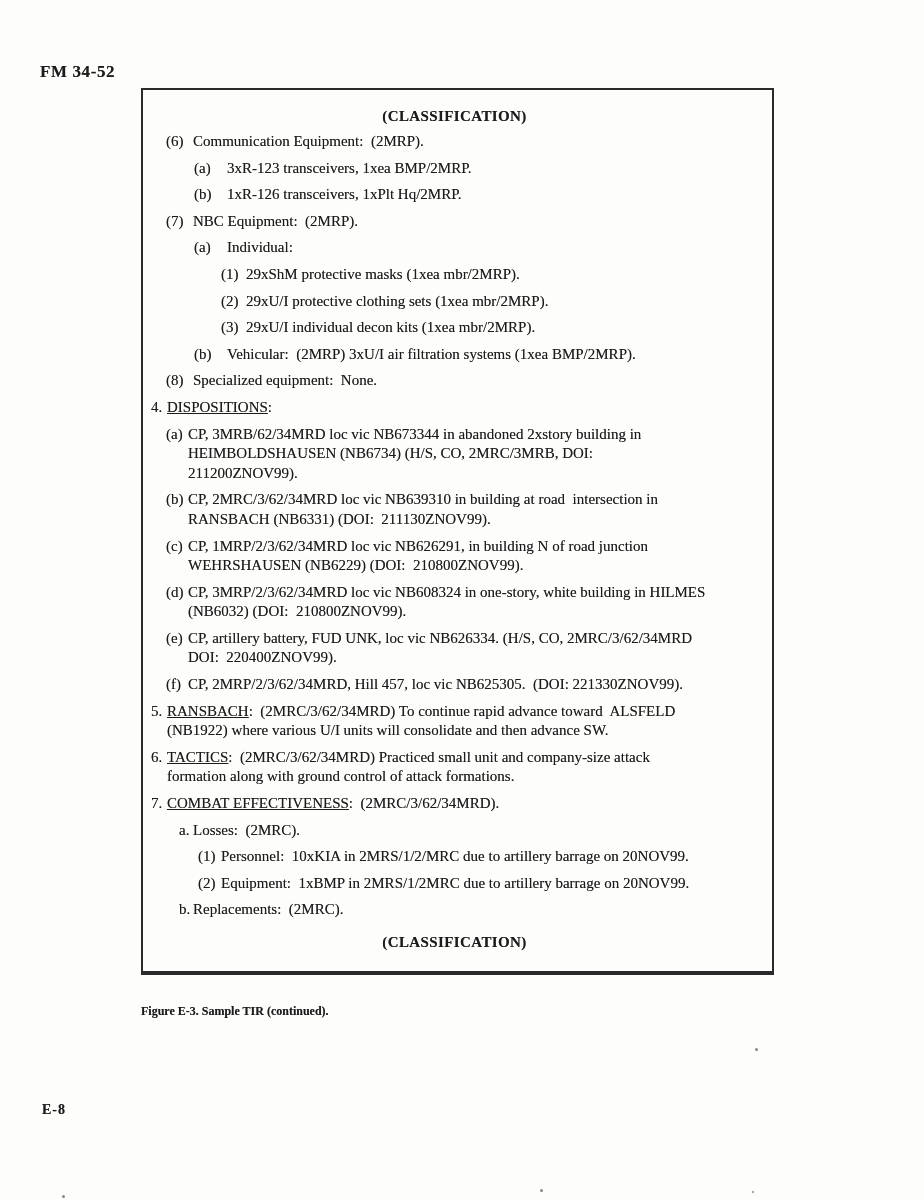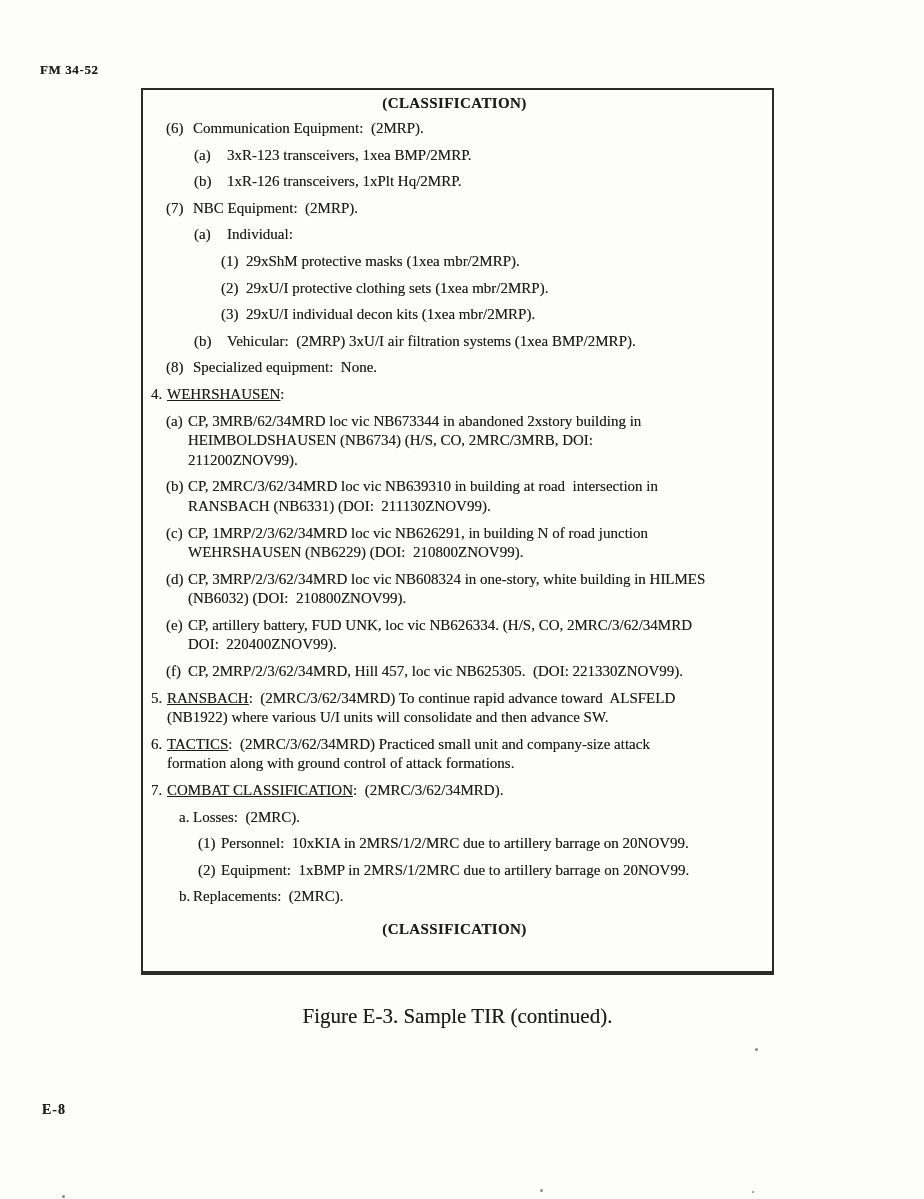--- a/index.html
+++ b/index.html
@@ -8,30 +8,30 @@
     background: #fdfdfc;
     font-family: "Liberation Serif", serif;
     color: #1c1c1c;
     position: relative;
     overflow: hidden;
   }
   .ink { text-shadow: 0 0 0.4px rgba(25,25,25,0.55); }
 
   .fm-header {
     position: absolute; left: 40px; top: 62px;
-    font-size: 13px; font-weight: bold; letter-spacing: 0.6px;
+    font-size: 17px; font-weight: bold; letter-spacing: 0.6px;
   }
 
   .tir-box {
     position: absolute; left: 141px; top: 88px;
     width: 633px; height: 887px;
     box-sizing: border-box;
     border: 2px solid #2b2b2b;
     border-bottom-width: 4px;
-    padding: 5px 6px 0 0;
+    padding: 18px 6px 0 0;
     background: transparent;
   }
 
   .classification {
     text-align: center;
     font-size: 15px; font-weight: bold;
     letter-spacing: 0.4px;
   }
   .classification.bottom { margin-top: 14px; }
 
@@ -52,22 +52,22 @@
   .lvl-a3 { padding-left: 84px; }  .lvl-a3 > .marker { left: 51px; }
   .lvl-d4 { padding-left: 103px; } .lvl-d4 > .marker { left: 78px; }
   .lvl-a2 { padding-left: 45px; }  .lvl-a2 > .marker { left: 23px; }
   .lvl-al { padding-left: 50px; }  .lvl-al > .marker { left: 36px; }
   .lvl-dl { padding-left: 78px; }  .lvl-dl > .marker { left: 55px; }
 
   .u { text-decoration: underline; }
 
   .figure-caption {
     position: absolute; left: 141px; top: 1004px; width: 633px;
-    text-align: center;
-    font-size: 21px; font-weight: normal;
+    text-align: left;
+    font-size: 12px; font-weight: bold;
   }
 
   .page-number {
     position: absolute; left: 42px; top: 1102px;
     font-size: 14px; font-weight: bold; letter-spacing: 1px; font-family: Liberation Serif, serif;
   }
 
   .speck {
     position: absolute; background: #4a4a4a;
     border-radius: 50%; opacity: 0.65;
@@ -91,38 +91,38 @@
         <div class="item lvl-p2"><span class="marker">(6)</span>Communication Equipment:  (2MRP).</div>
         <div class="item lvl-a3"><span class="marker">(a)</span>3xR-123 transceivers, 1xea BMP/2MRP.</div>
         <div class="item lvl-a3"><span class="marker">(b)</span>1xR-126 transceivers, 1xPlt Hq/2MRP.</div>
         <div class="item lvl-p2"><span class="marker">(7)</span>NBC Equipment:  (2MRP).</div>
         <div class="item lvl-a3"><span class="marker">(a)</span>Individual:</div>
         <div class="item lvl-d4"><span class="marker">(1)</span>29xShM protective masks (1xea mbr/2MRP).</div>
         <div class="item lvl-d4"><span class="marker">(2)</span>29xU/I protective clothing sets (1xea mbr/2MRP).</div>
         <div class="item lvl-d4"><span class="marker">(3)</span>29xU/I individual decon kits (1xea mbr/2MRP).</div>
         <div class="item lvl-a3"><span class="marker">(b)</span>Vehicular:  (2MRP) 3xU/I air filtration systems (1xea BMP/2MRP).</div>
         <div class="item lvl-p2"><span class="marker">(8)</span>Specialized equipment:  None.</div>
-        <div class="item lvl-n1"><span class="marker">4.</span><span class="u">WEHRSHAUSEN</span>:</div>
+        <div class="item lvl-n1"><span class="marker">4.</span><span class="u">DISPOSITIONS</span>:</div>
         <div class="item lvl-a2"><span class="marker">(a)</span>CP, 3MRB/62/34MRD loc vic NB673344 in abandoned 2xstory building in
 HEIMBOLDSHAUSEN (NB6734) (H/S, CO, 2MRC/3MRB, DOI:
 211200ZNOV99).</div>
         <div class="item lvl-a2"><span class="marker">(b)</span>CP, 2MRC/3/62/34MRD loc vic NB639310 in building at road  intersection in
 RANSBACH (NB6331) (DOI:  211130ZNOV99).</div>
         <div class="item lvl-a2"><span class="marker">(c)</span>CP, 1MRP/2/3/62/34MRD loc vic NB626291, in building N of road junction
 WEHRSHAUSEN (NB6229) (DOI:  210800ZNOV99).</div>
         <div class="item lvl-a2"><span class="marker">(d)</span>CP, 3MRP/2/3/62/34MRD loc vic NB608324 in one-story, white building in HILMES
 (NB6032) (DOI:  210800ZNOV99).</div>
         <div class="item lvl-a2"><span class="marker">(e)</span>CP, artillery battery, FUD UNK, loc vic NB626334. (H/S, CO, 2MRC/3/62/34MRD
 DOI:  220400ZNOV99).</div>
         <div class="item lvl-a2"><span class="marker">(f)</span>CP, 2MRP/2/3/62/34MRD, Hill 457, loc vic NB625305.  (DOI: 221330ZNOV99).</div>
         <div class="item lvl-n1"><span class="marker">5.</span><span class="u">RANSBACH</span>:  (2MRC/3/62/34MRD) To continue rapid advance toward  ALSFELD
 (NB1922) where various U/I units will consolidate and then advance SW.</div>
         <div class="item lvl-n1"><span class="marker">6.</span><span class="u">TACTICS</span>:  (2MRC/3/62/34MRD) Practiced small unit and company-size attack
 formation along with ground control of attack formations.</div>
-        <div class="item lvl-n1"><span class="marker">7.</span><span class="u">COMBAT CLASSIFICATION</span>:  (2MRC/3/62/34MRD).</div>
+        <div class="item lvl-n1"><span class="marker">7.</span><span class="u">COMBAT EFFECTIVENESS</span>:  (2MRC/3/62/34MRD).</div>
         <div class="item lvl-al"><span class="marker">a.</span>Losses:  (2MRC).</div>
         <div class="item lvl-dl"><span class="marker">(1)</span>Personnel:  10xKIA in 2MRS/1/2/MRC due to artillery barrage on 20NOV99.</div>
         <div class="item lvl-dl"><span class="marker">(2)</span>Equipment:  1xBMP in 2MRS/1/2MRC due to artillery barrage on 20NOV99.</div>
         <div class="item lvl-al"><span class="marker">b.</span>Replacements:  (2MRC).</div>
       </div>
 
     <div class="classification bottom ink">(CLASSIFICATION)</div>
   </div>
 
   <div class="figure-caption ink">Figure E-3.  Sample TIR (continued).</div>

